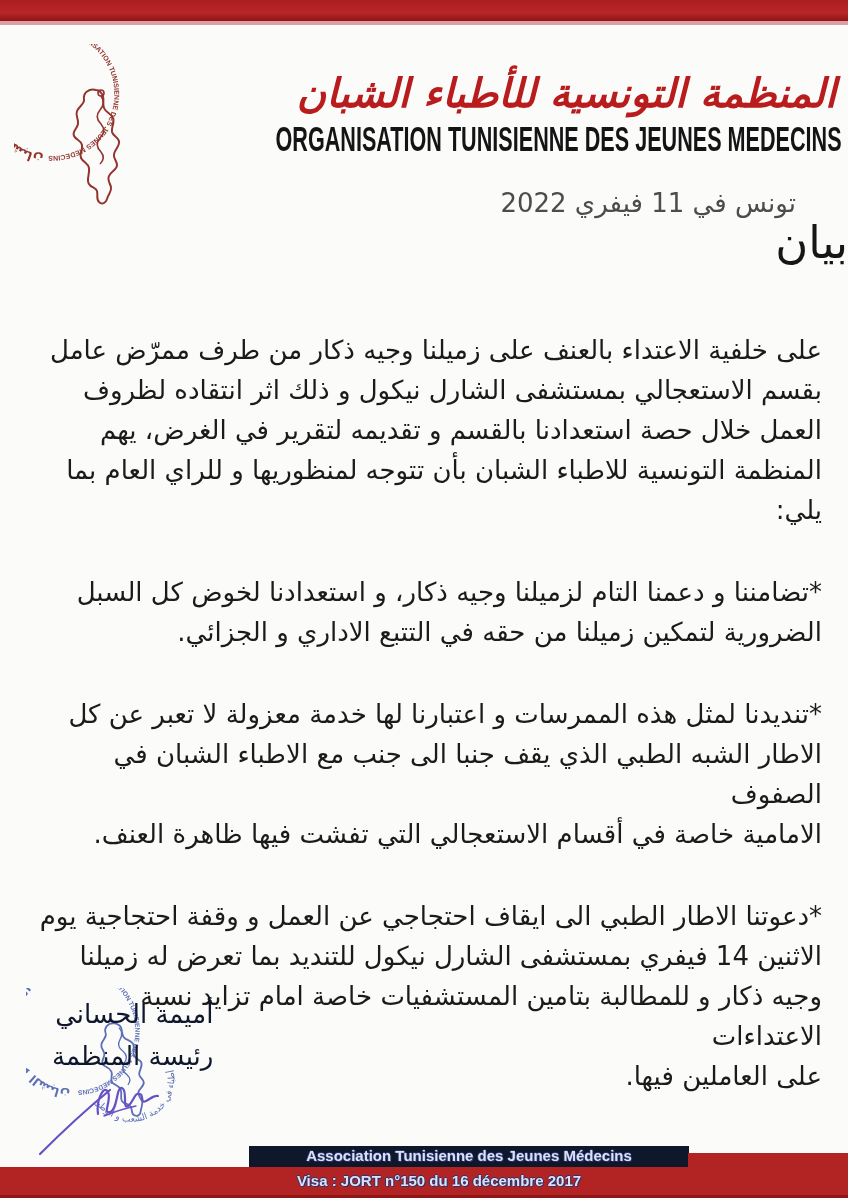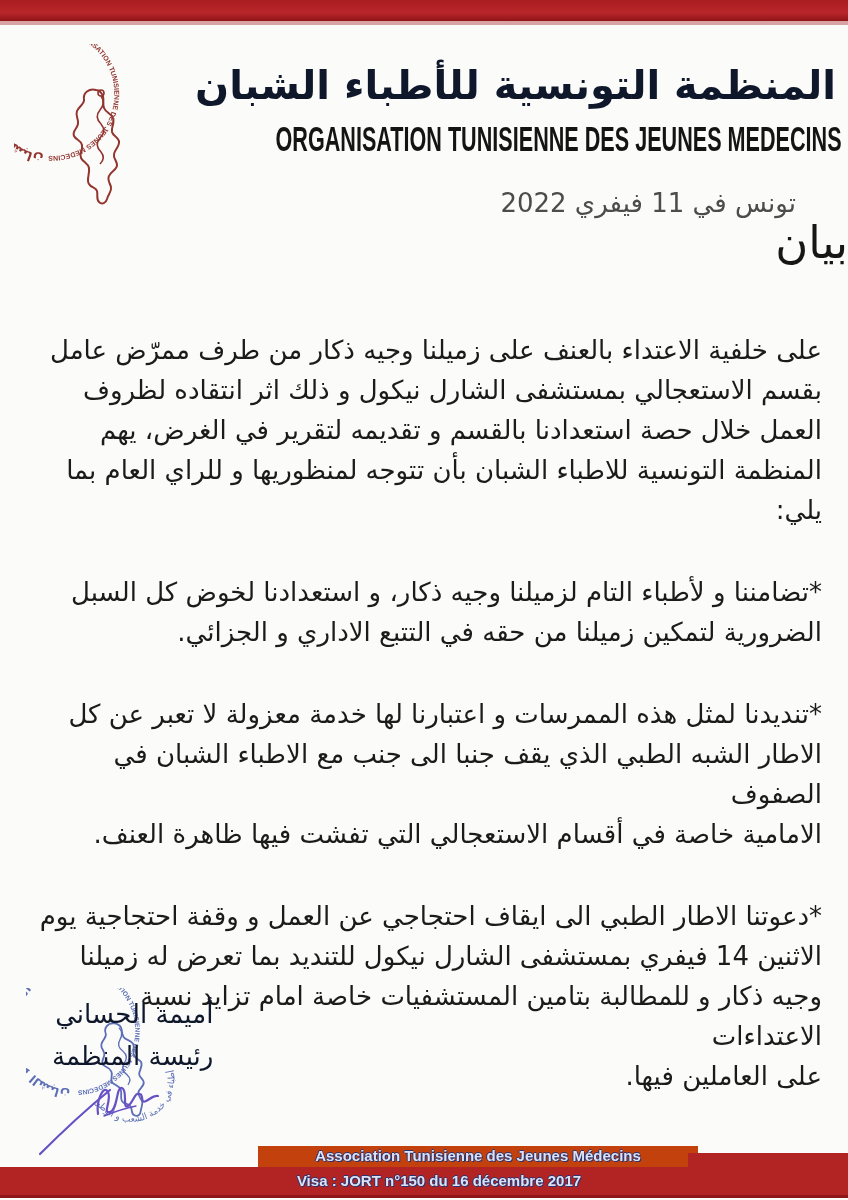--- a/index.html
+++ b/index.html
@@ -10,23 +10,23 @@
   }
   
   .topbar {
     position:absolute; top:0; left:0; width:848px; height:21px;
     background:linear-gradient(#ab1d20,#b8262a 60%,#8f1518);
     border-bottom:4px solid #d8a2a4;
   }
   
   .logo { position:absolute; left:14px; top:44px; width:176px; height:184px; }
   .org-title-ar {
-    position:absolute; top:62px; right:12px;
-    font-size:40px; font-weight:bold; color:#0f172a;
-    direction:rtl; white-space:nowrap; letter-spacing:-1px;
+    position:absolute; top:70px; right:12px;
+    font-size:40px; font-weight:bold; color:#b91c1c;
+    direction:rtl; white-space:nowrap; letter-spacing:-1px;font-style:italic;
   }
   .org-title-fr {
     position:absolute; top:124px; right:6px;
     font-family:"Liberation Sans", sans-serif;
     font-size:27px; font-weight:bold; color:#141414; white-space:nowrap;
     transform:scale(0.80,1.30); transform-origin:right center; letter-spacing:0;
   }
   .date-line {
     position:absolute; top:188px; right:52px;
     font-size:26px; color:#4c4c4c; direction:rtl; white-space:nowrap;
@@ -43,21 +43,21 @@
   }
   .body-text p { margin:0 0 42px 0; white-space:pre-line; }
   
   .signature {
     position:absolute; top:976px; left:52px; z-index:2;
     direction:rtl; 
     font-size:26px; line-height:42px; color:#0f172a; white-space:pre-line;margin-top:17px;
   }
   .stamp { position:absolute; left:26px; top:988px; width:200px; height:176px; z-index:1; opacity:.92; }
   
-  .footer-tab   { position:absolute; top:1146px; left:258px; width:440px; height:21px; background:#c2410c; }
+  .footer-tab   { position:absolute; top:1146px; left:249px; width:440px; height:21px; background:#0f172a; }
   .footer-strip { position:absolute; top:1153px; left:688px; right:0; height:14px; background:#b22423; }
   .footer-bar   { position:absolute; top:1167px; left:0; width:848px; height:28px; background:#b22423; border-bottom:3px solid #8f1518; }
   .footer-line {
     font-family:"Liberation Sans", sans-serif; font-weight:bold;
     text-align:center; color:#dde2f3;
     text-shadow:1px 1px 0 #2a3370, -1px 0 0 #2a3370, 0 -1px 0 #2a3370;
   }
   .footer-line.l1 { font-size:15px; line-height:23px; position:relative; top:-2px; }
   .footer-line.l2 { font-size:15px; line-height:28px; padding-left:30px; }
 </style>
@@ -92,21 +92,21 @@
 
   <div class="date-line">تونس في 11 فيفري 2022</div>
 
   <div class="doc-title">بيان</div>
 
   <div class="body-text">
     <p>على خلفية الاعتداء بالعنف على زميلنا وجيه ذكار من طرف ممرّض عامل
 بقسم الاستعجالي بمستشفى الشارل نيكول و ذلك اثر انتقاده لظروف
 العمل خلال حصة استعدادنا بالقسم و تقديمه لتقرير في الغرض، يهم
 المنظمة التونسية للاطباء الشبان بأن تتوجه لمنظوريها و للراي العام بما يلي:</p>
-    <p>*تضامننا و لأطباء التام لزميلنا وجيه ذكار، و استعدادنا لخوض كل السبل
+    <p>*تضامننا و دعمنا التام لزميلنا وجيه ذكار، و استعدادنا لخوض كل السبل
 الضرورية لتمكين زميلنا من حقه في التتبع الاداري و الجزائي.</p>
     <p>*تنديدنا لمثل هذه الممرسات و اعتبارنا لها خدمة معزولة لا تعبر عن كل
 الاطار الشبه الطبي الذي يقف جنبا الى جنب مع الاطباء الشبان في الصفوف
 الامامية خاصة في أقسام الاستعجالي التي تفشت فيها ظاهرة العنف.</p>
     <p>*دعوتنا الاطار الطبي الى ايقاف احتجاجي عن العمل و وقفة احتجاجية يوم
 الاثنين 14 فيفري بمستشفى الشارل نيكول للتنديد بما تعرض له زميلنا
 وجيه ذكار و للمطالبة بتامين المستشفيات خاصة امام تزايد نسبة الاعتداءات
 على العاملين فيها.</p>
   </div>
 

